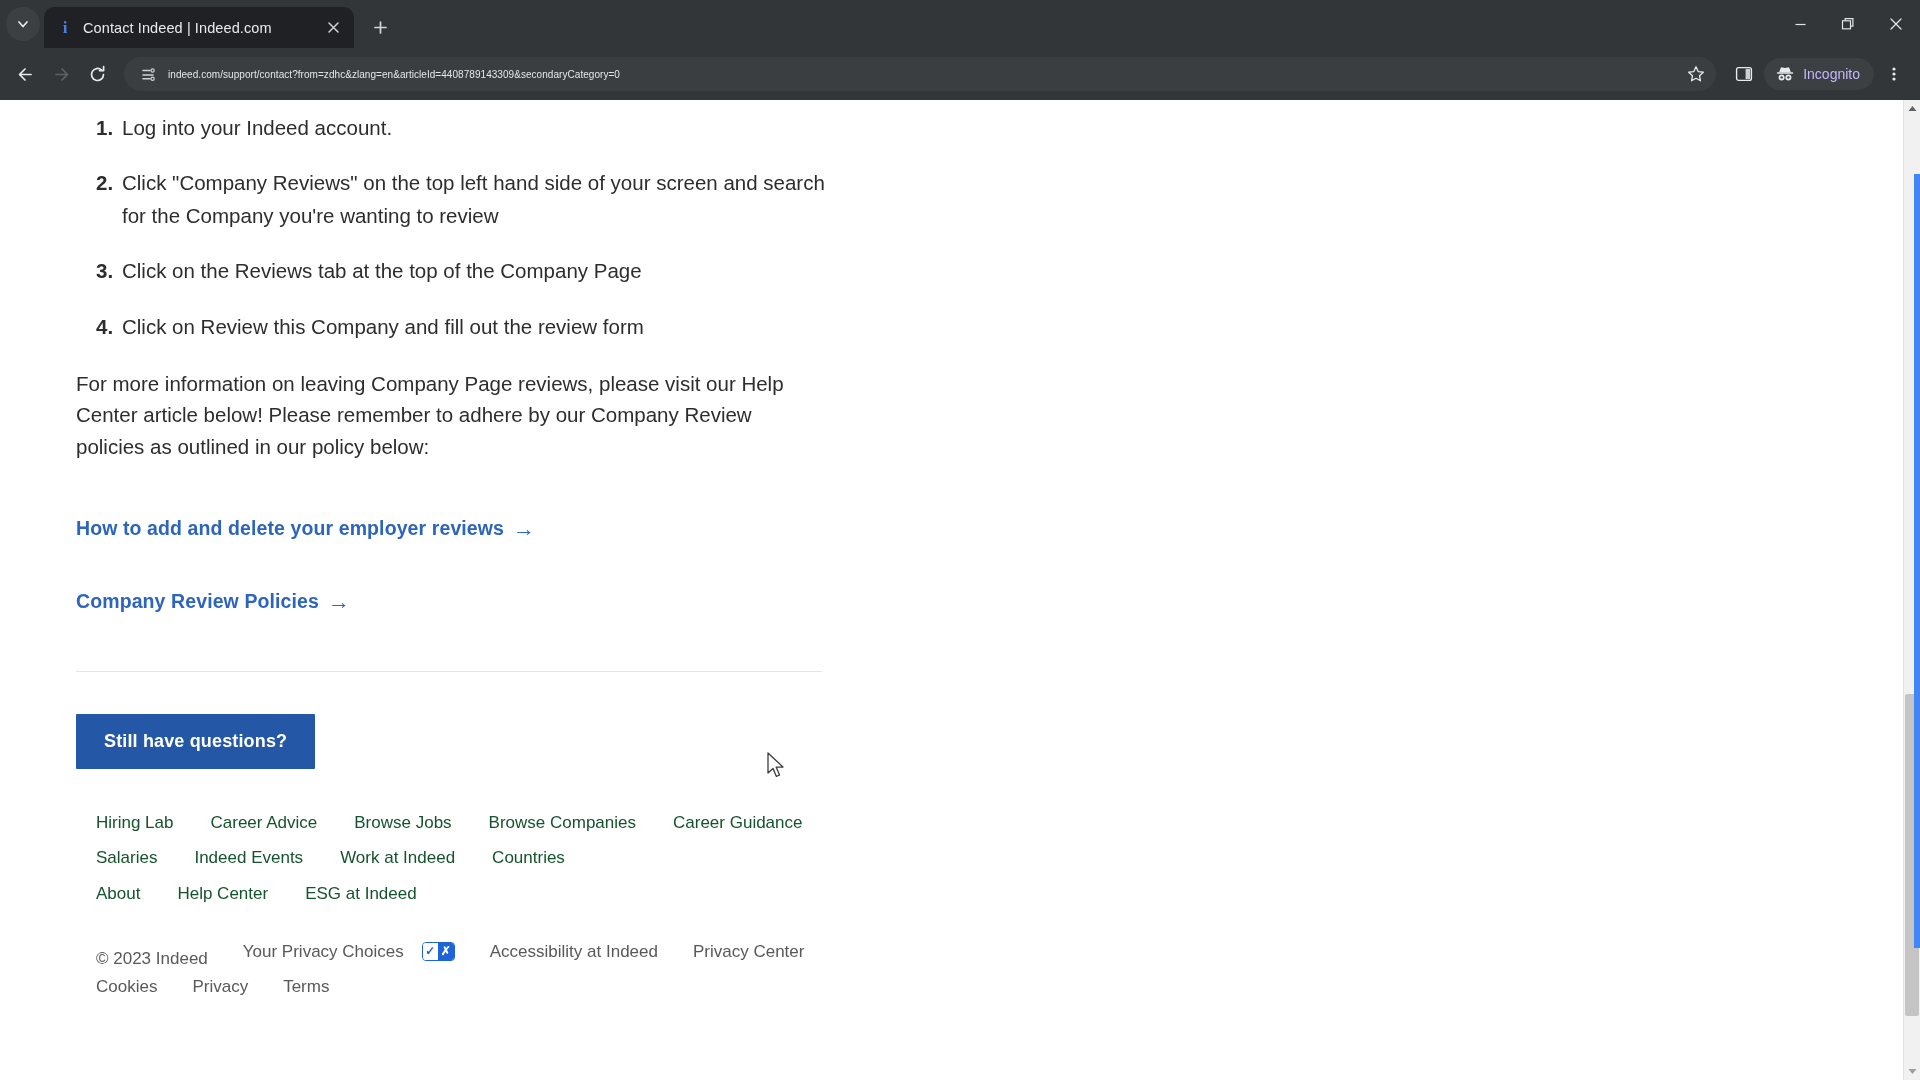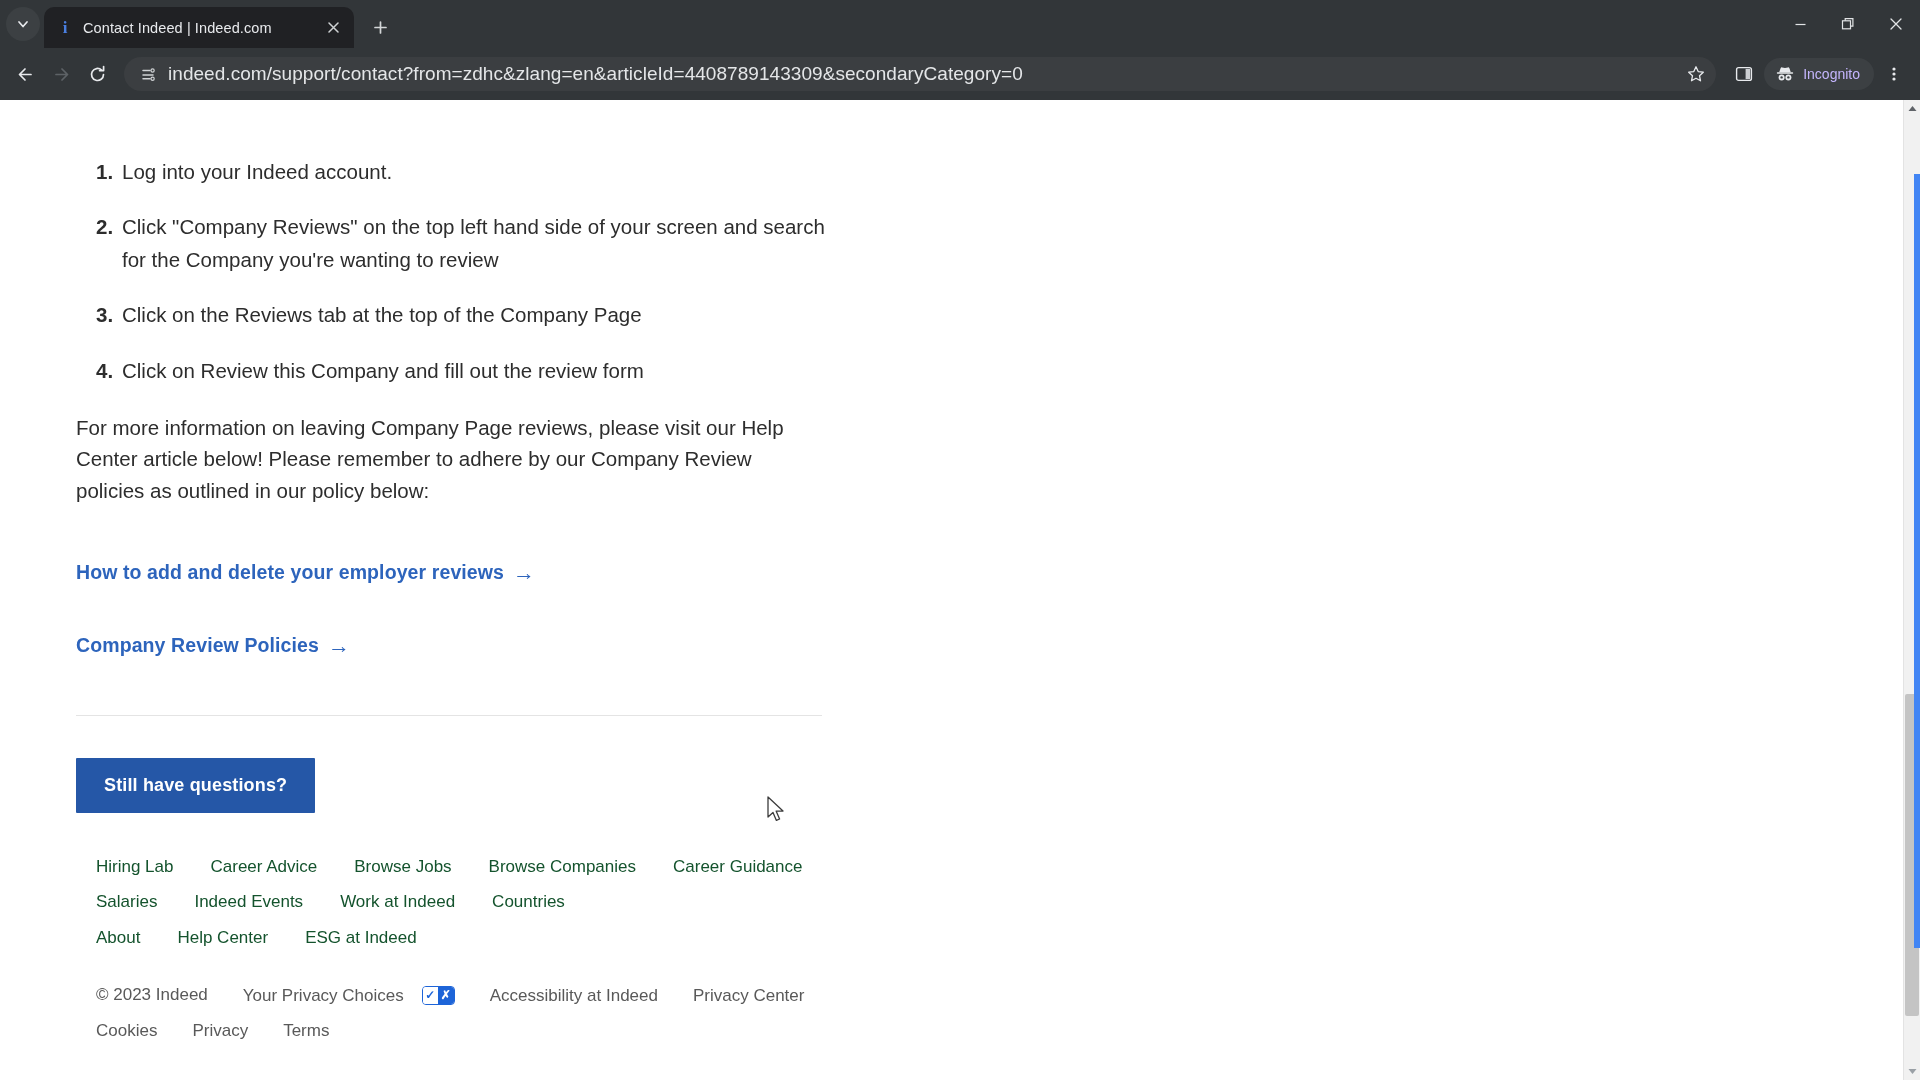--- a/index.html
+++ b/index.html
@@ -68,38 +68,38 @@
     align-items:center; justify-content:center; cursor:pointer; flex:0 0 auto;
   }
   .navbtn.disabled { opacity:.42; }
   .omnibox {
     flex:1 1 auto; height:34px; background:#3b3e41; border-radius:17px;
     display:flex; align-items:center; padding:0 6px 0 14px; margin:0 8px;
     gap:10px; min-width:0; cursor:text;
   }
   .omni-icon { width:20px; height:20px; flex:0 0 auto; display:flex; align-items:center; justify-content:center; }
   .omni-url {
-    flex:1 1 auto; color:#e4e6e8; font-size:19px; white-space:nowrap;
+    flex:1 1 auto; color:#e4e6e8; font-size:10px; white-space:nowrap;
     overflow:hidden; text-overflow:ellipsis; letter-spacing:.05px;
   }
   .omni-star { width:28px; height:28px; border-radius:50%; display:flex; align-items:center; justify-content:center; flex:0 0 auto; cursor:pointer; }
   .tb-btn { width:36px; height:36px; border-radius:50%; display:flex; align-items:center; justify-content:center; cursor:pointer; flex:0 0 auto; }
   .incognito-pill {
     height:32px; background:#3c4043; border-radius:16px; display:flex;
     align-items:center; gap:8px; padding:0 14px 0 11px; cursor:pointer; flex:0 0 auto;
   }
   .incognito-pill span { color:#c4b5fd; font-size:14px; }
 
   
   .viewport {
     flex:1 1 auto; background:#ffffff; position:relative; overflow:hidden;
     display:flex;
   }
   .page {
-    flex:1 1 auto; padding:0; position:relative; overflow:hidden;margin-top:44px;
+    flex:1 1 auto; padding:0; position:relative; overflow:hidden;
   }
   .content {
     padding-left:76px; padding-top:12px; max-width:930px;
   }
 
   ol.steps { list-style:none; counter-reset:step; }
   ol.steps li {
     counter-increment:step; position:relative; padding-left:46px;
     color:#2d2d2d; font-size:20.5px; line-height:1.58; margin-bottom:23px;
     max-width:760px; font-weight:400;
@@ -137,21 +137,21 @@
   
   footer { margin-top:36px; padding-left:20px; }
   .footer-row {
     display:flex; flex-wrap:wrap; align-items:center;
     column-gap:0; row-gap:0;
   }
   .footer-row a {
     color:#14532d; font-size:17px; text-decoration:none; white-space:nowrap;
     margin-right:37px; line-height:2.1;
   }
-  .footer-row.legal { margin-top:22px; }
+  .footer-row.legal { margin-top:22px;align-items:flex-end; }
   .footer-row.legal a, .footer-row.legal span.copy {
     color:#595959; font-size:17px; margin-right:35px; white-space:nowrap;
   }
   .privacy-choice {
     display:inline-flex; align-items:center; gap:18px; margin-right:35px;
     text-decoration:none; color:#595959; font-size:17px; white-space:nowrap;
   }
   .pc-badge {
     display:inline-flex; align-items:stretch; height:19px; width:33px;
     border-radius:4px; overflow:hidden; border:1px solid #1d64d8;

